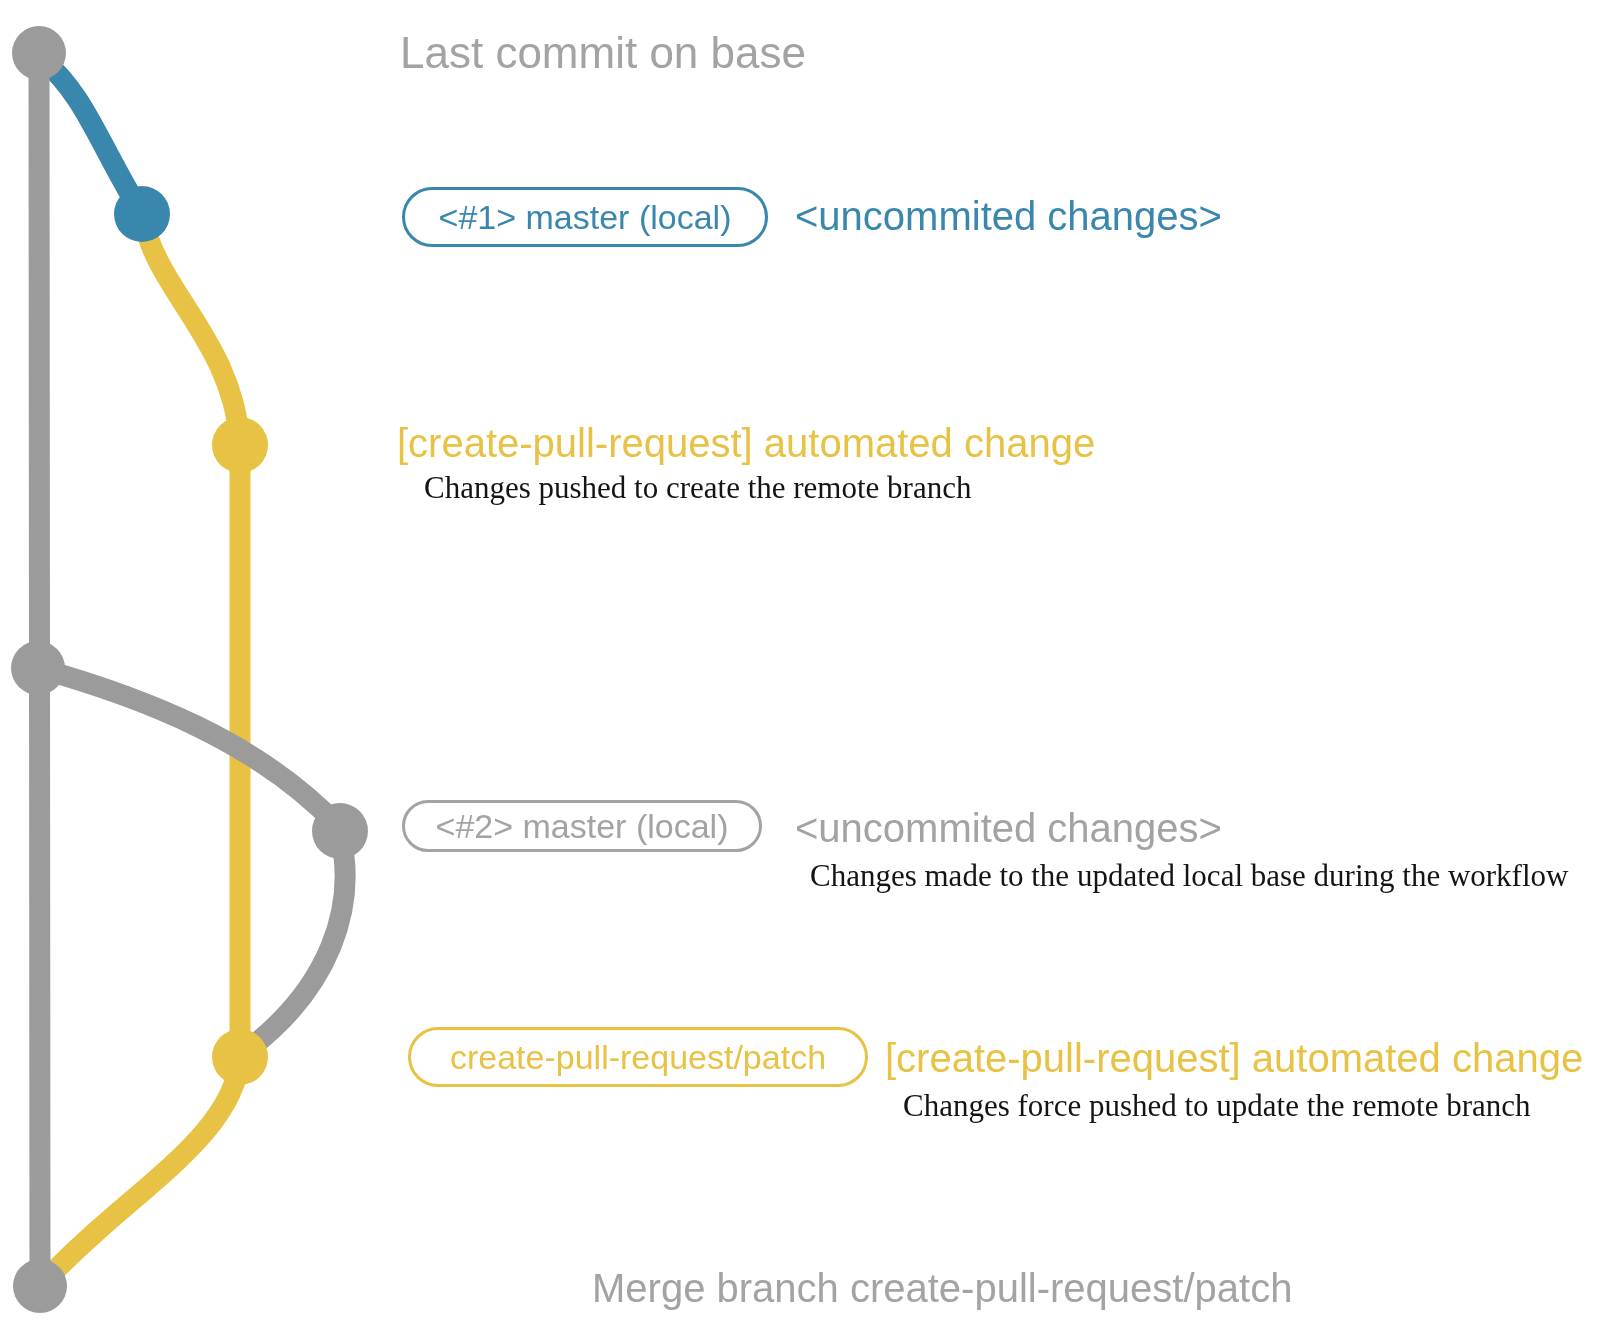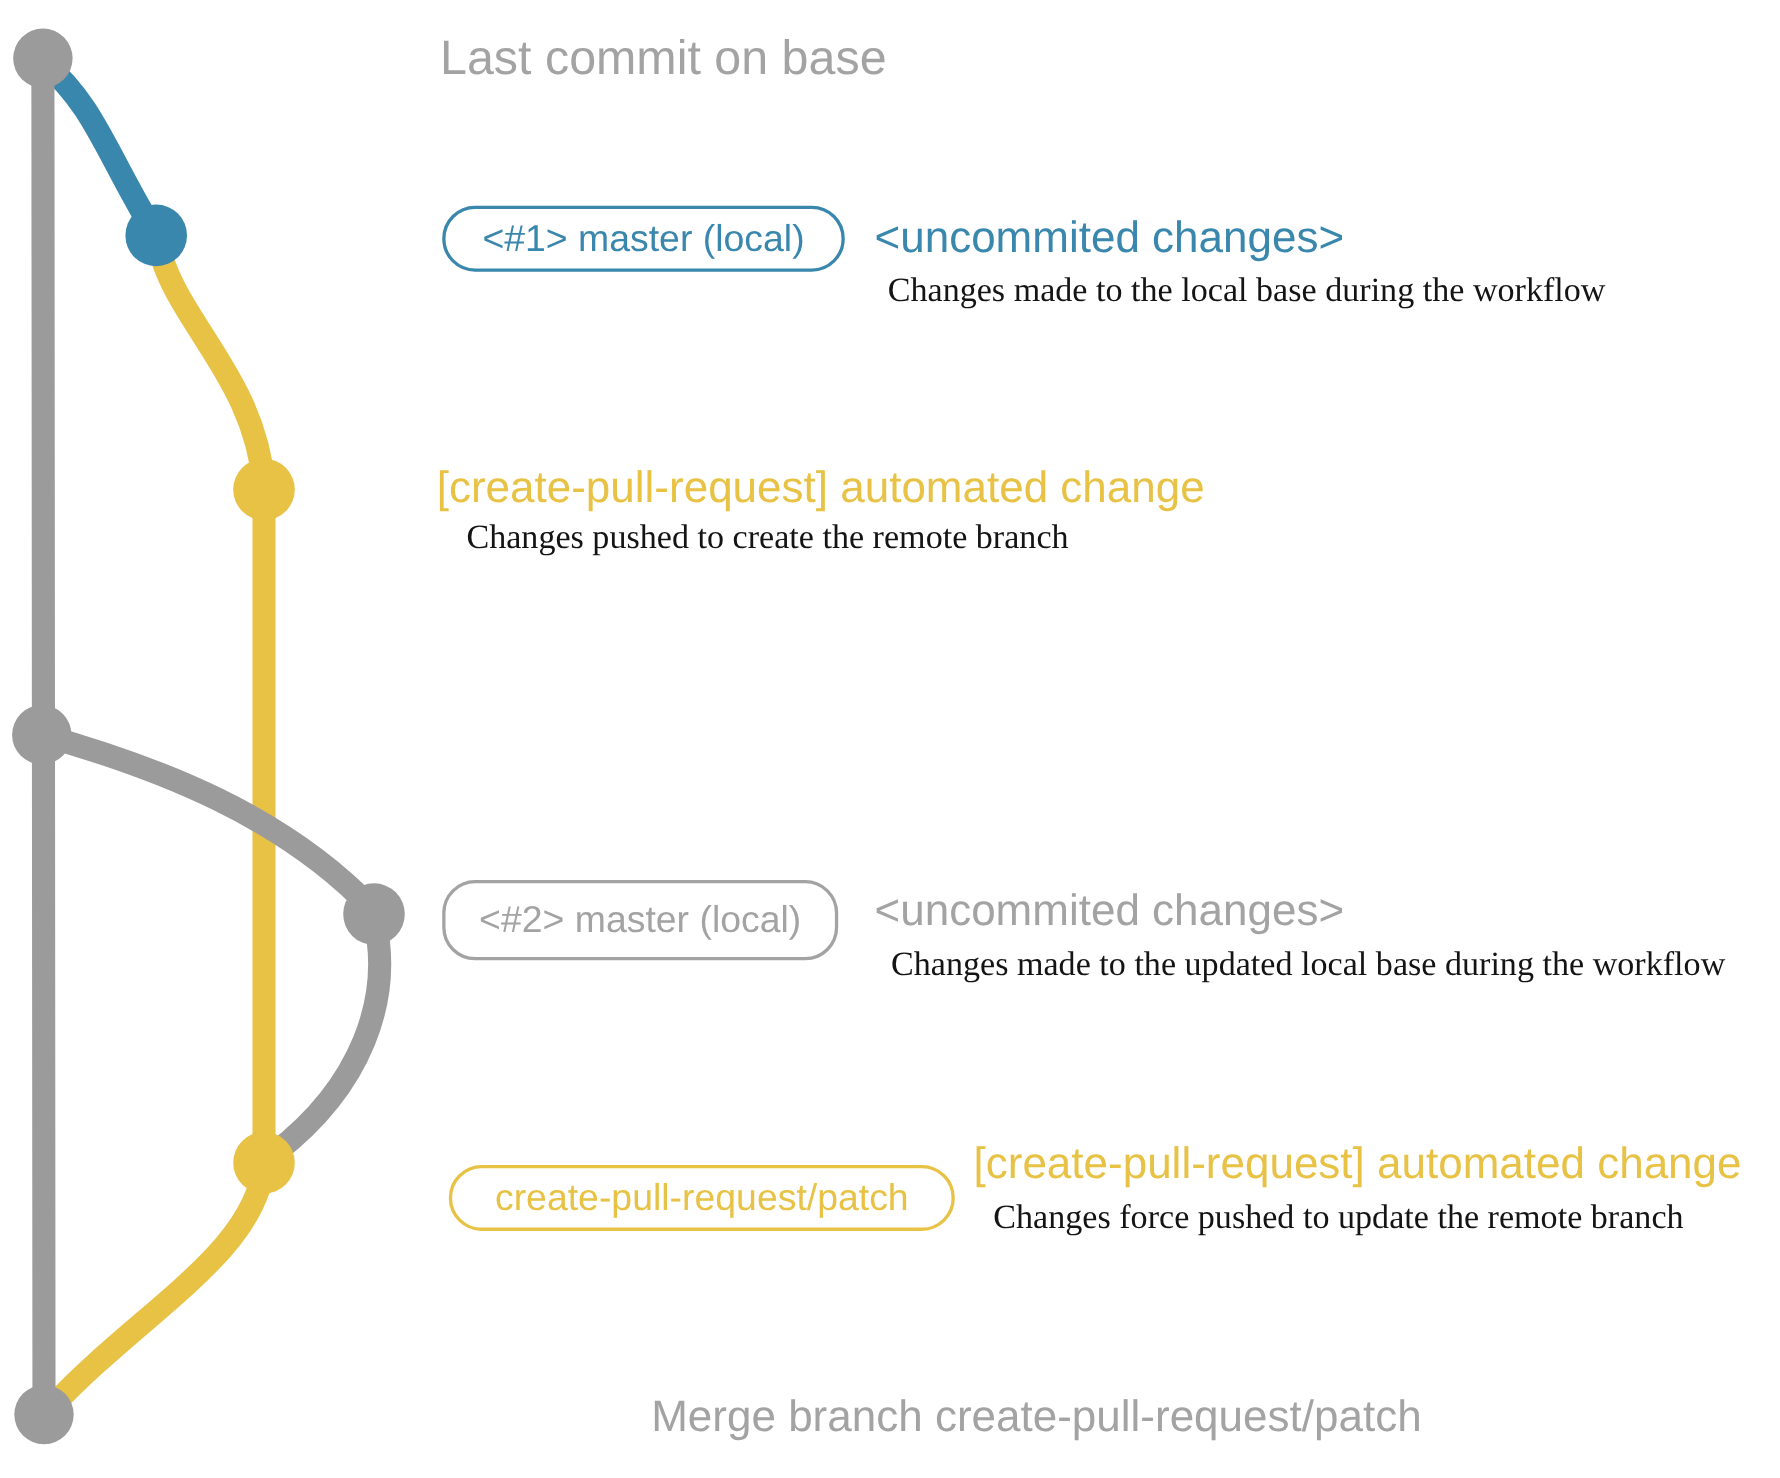--- a/index.html
+++ b/index.html
@@ -90,33 +90,32 @@
     <circle class="fill-yellow" cx="240" cy="1057" r="28"></circle>
     <circle class="fill-gray" cx="40" cy="1286" r="27"></circle>
   </svg>
 
   <div class="txt title" style="left:400px; top:32px;">Last commit on base</div>
 
   <div class="badge blue" style="left:402px; top:187px; width:366px; height:60px;">
     <span>&lt;#1&gt; master (local)</span>
   </div>
   <div class="txt note blue" style="left:795px; top:195px;">&lt;uncommited changes&gt;</div>
-  <div class="txt desc" style="left:807px; top:245px;">Changes made to the local base during the workflow</div>
 
   <div class="txt note yellow" style="left:397px; top:422px;">[create-pull-request] automated change</div>
   <div class="txt desc" style="left:424px; top:469px;">Changes pushed to create the remote branch</div>
 
 
-  <div class="badge gray" style="left:402px; top:800px; width:360px; height:73px;">
+  <div class="badge gray" style="left:402px; top:800px; width:360px; height:52px;">
     <span>&lt;#2&gt; master (local)</span>
   </div>
   <div class="txt note gray" style="left:795px; top:807px;">&lt;uncommited changes&gt;</div>
   <div class="txt desc" style="left:810px; top:857px;">Changes made to the updated local base during the workflow</div>
 
-  <div class="badge yellow" style="left:408px; top:1027px; width:460px; height:60px;margin-top:32px;">
+  <div class="badge yellow" style="left:408px; top:1027px; width:460px; height:60px;">
     <span>create-pull-request/patch</span>
   </div>
   <div class="txt note yellow" style="left:885px; top:1037px;">[create-pull-request] automated change</div>
   <div class="txt desc" style="left:903px; top:1087px;">Changes force pushed to update the remote branch</div>
 
   <div class="txt note gray" style="left:592px; top:1267px;">Merge branch create-pull-request/patch</div>
 
 </div>
 
 </body></html>

